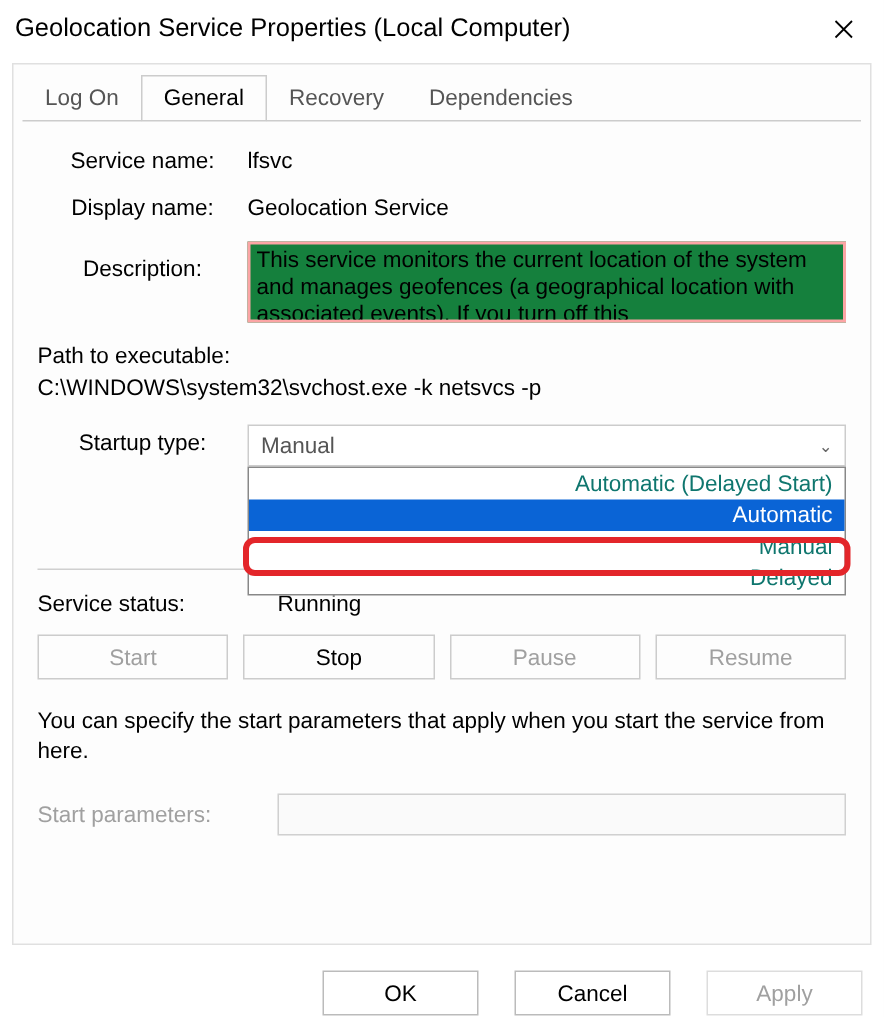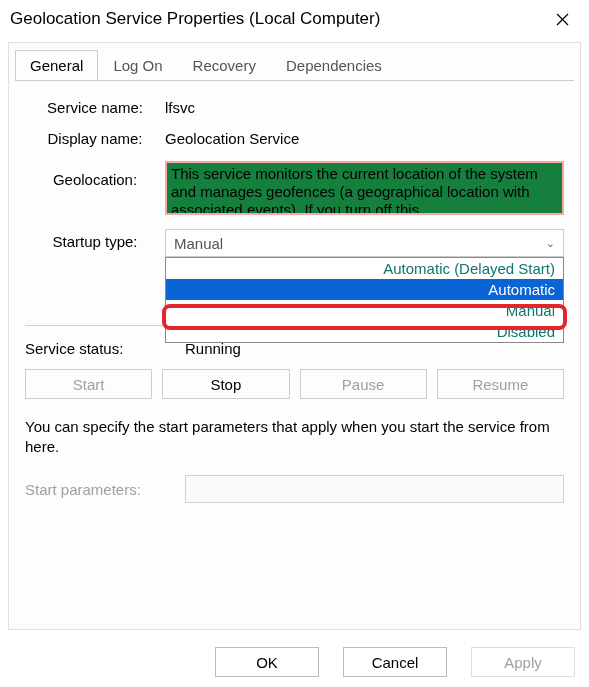--- a/index.html
+++ b/index.html
@@ -198,53 +198,57 @@
   <div class="close-icon">
     <svg width="13" height="13" viewBox="0 0 13 13">
         <line x1="1" y1="1" x2="12" y2="12" stroke="#000" stroke-width="1.2"></line>
         <line x1="12" y1="1" x2="1" y2="12" stroke="#000" stroke-width="1.2"></line>
       </svg>
   </div>
 </div>
 
 <div class="outer-panel">
   <div class="tabs">
+    <div class="tab">Log On</div>
     <div class="tab active">General</div>
-    <div class="tab">Log On</div>
     <div class="tab">Recovery</div>
     <div class="tab">Dependencies</div>
   </div>
 
   <div class="tab-body">
     <div class="row">
       <div class="label">Service name:</div>
       <div class="value">lfsvc</div>
     </div>
     <div class="row">
       <div class="label">Display name:</div>
       <div class="value">Geolocation Service</div>
     </div>
     <div class="row">
-      <div class="label" style="padding-top:10px">Geolocation:</div>
+      <div class="label" style="padding-top:10px">Description:</div>
       <div class="value">
         <div class="desc-box">This service monitors the current location of the system and manages geofences (a geographical location with associated events).  If you turn off this</div>
       </div>
+    </div>
+    <div class="path-block">
+      <div>Path to executable:</div>
+      <div>C:\WINDOWS\system32\svchost.exe -k netsvcs -p</div>
     </div>
     <div class="row" style="margin-bottom:0">
       <div class="label" style="padding-top:4px">Startup type:</div>
       <div class="select-wrap">
         <div class="select-display">
           <span>Manual</span>
           <span class="chevron-down">⌄</span>
         </div>
         <div class="dropdown">
           <div class="dropdown-item">Automatic (Delayed Start)</div>
           <div class="dropdown-item selected">Automatic</div>
           <div class="dropdown-item">Manual</div>
-          <div class="dropdown-item">Disabled</div>
+          <div class="dropdown-item">Delayed</div>
           <div class="highlight-ring"></div>
         </div>
       </div>
     </div>
 
     <div class="hr"></div>
 
     <div class="status-row">
       <div class="label">Service status:</div>
       <div>Running</div>

